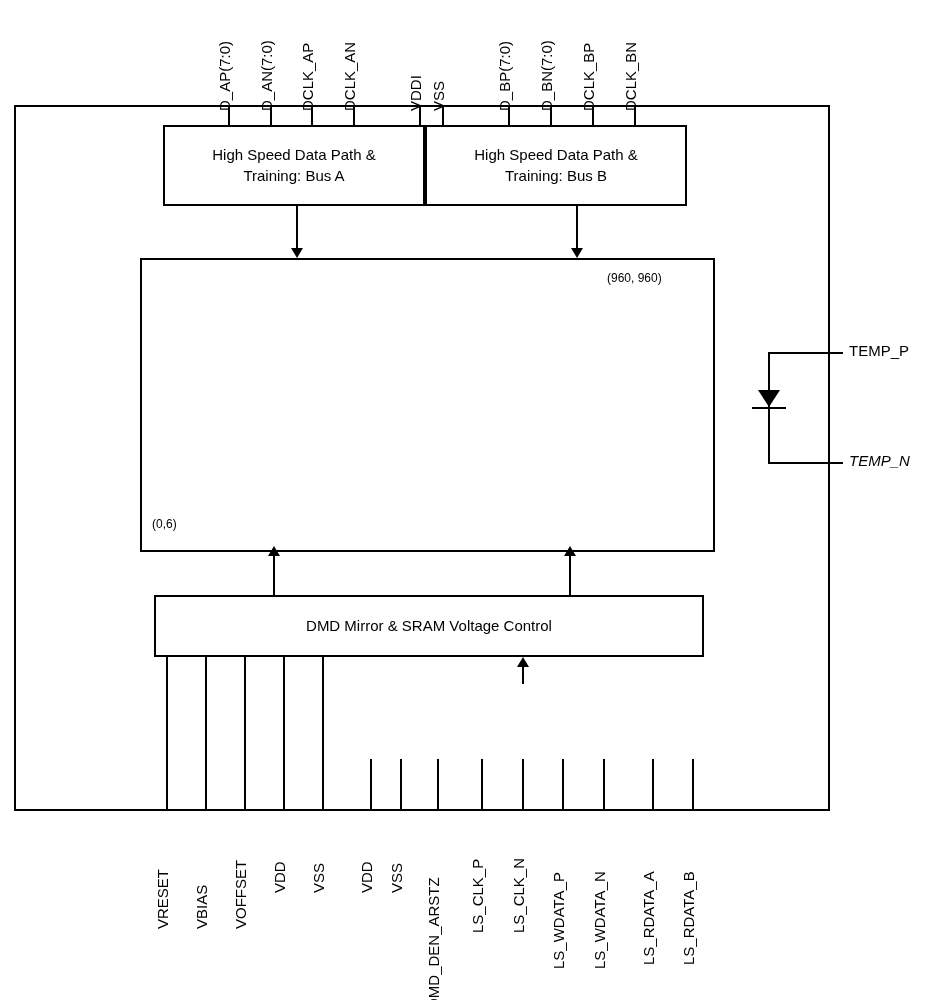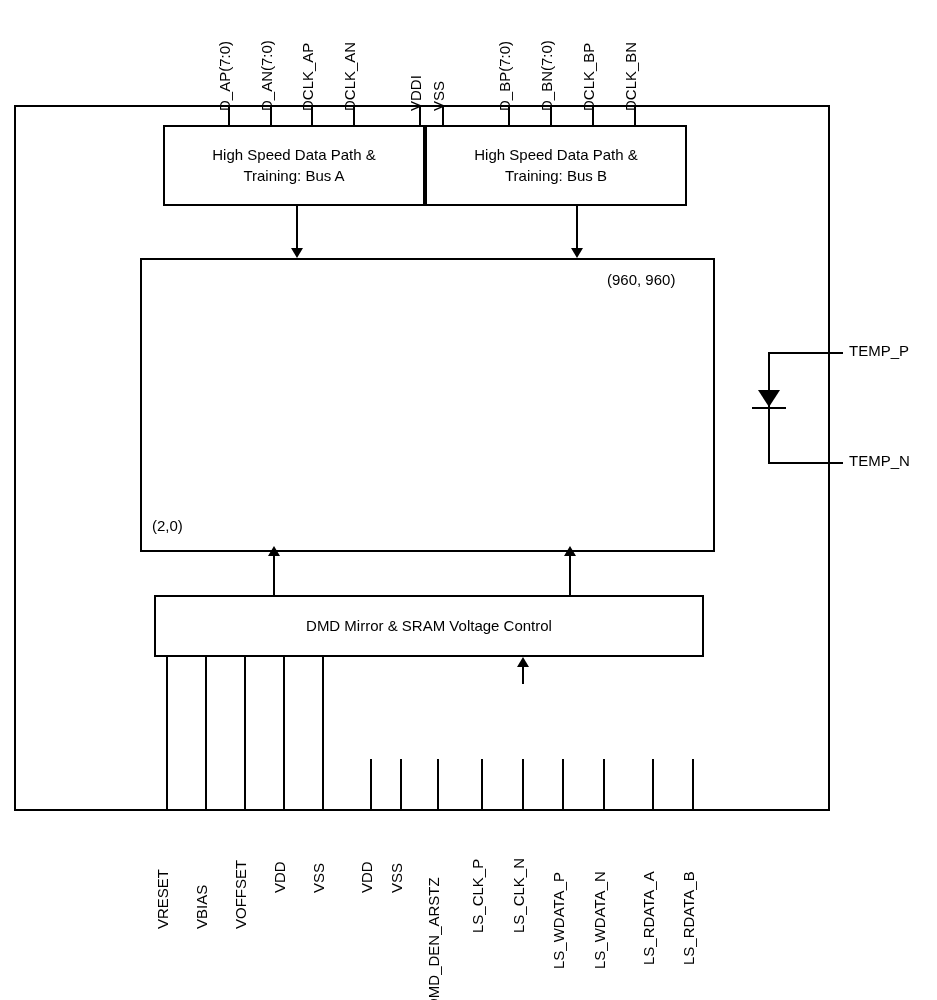--- a/index.html
+++ b/index.html
@@ -42,21 +42,21 @@
     transform-origin: left bottom;
     transform: rotate(-90deg);
   }
   .label-h {
     position: absolute;
     font-size: 15px;
     white-space: nowrap;
   }
   .corner {
     position: absolute;
-    font-size: 15px;
+    font-size: 12px;
     white-space: nowrap;
   }
   .vline {
     position: absolute;
     width: 2px;
     background: #000;
   }
   .hline {
     position: absolute;
     height: 2px;
@@ -127,21 +127,21 @@
   <div class="blk" style="left:425px; top:125px; width:262px; height:81px;">High Speed Data Path &amp;
 Training:  Bus B</div>
 
   <div class="vline" style="left:296px; top:206px; height:45px;"></div>
   <div class="arrow-down" style="left:291px; top:248px;"></div>
   <div class="vline" style="left:576px; top:206px; height:45px;"></div>
   <div class="arrow-down" style="left:571px; top:248px;"></div>
 
   <div class="box" style="left:140px; top:258px; width:575px; height:294px;"></div>
   <div class="corner" style="left:607px; top:271px;">(960, 960)</div>
-  <div class="corner" style="left:152px; top:517px;">(2,0)</div>
+  <div class="corner" style="left:152px; top:517px;">(0,6)</div>
 
   <div class="vline" style="left:273px; top:556px; height:39px;"></div>
   <div class="arrow-up" style="left:268px; top:546px;"></div>
   <div class="vline" style="left:569px; top:556px; height:39px;"></div>
   <div class="arrow-up" style="left:564px; top:546px;"></div>
 
   <div class="blk" style="left:145px; top:595px; width:550px; height:62px;margin-left:9px;">DMD Mirror &amp; SRAM Voltage Control</div>
 
 
   <div class="vline" style="left:522px; top:667px; height:17px;"></div>
@@ -178,15 +178,15 @@
   <div class="label-v" style="left:657px; top:948px;">LS_RDATA_A</div>
   <div class="label-v" style="left:697px; top:948px;">LS_RDATA_B</div>
 
   <div class="hline" style="left:768px; top:352px; width:75px;"></div>
   <div class="hline" style="left:768px; top:462px; width:75px;"></div>
   <div class="vline" style="left:768px; top:352px; height:112px;"></div>
   <div class="vline" style="left:768px; top:352px; height:40px;"></div>
   <div class="diode" style="left:758px; top:390px;"></div>
   <div class="hline" style="left:752px; top:407px; width:34px;"></div>
   <div class="label-h" style="left:849px; top:342px;">TEMP_P</div>
-  <div class="label-h" style="left:849px; top:452px;">TEMP_N</div>
+  <div class="label-h" style="left:849px; top:452px;font-style:italic;">TEMP_N</div>
 
 </div>
 
 </body></html>

